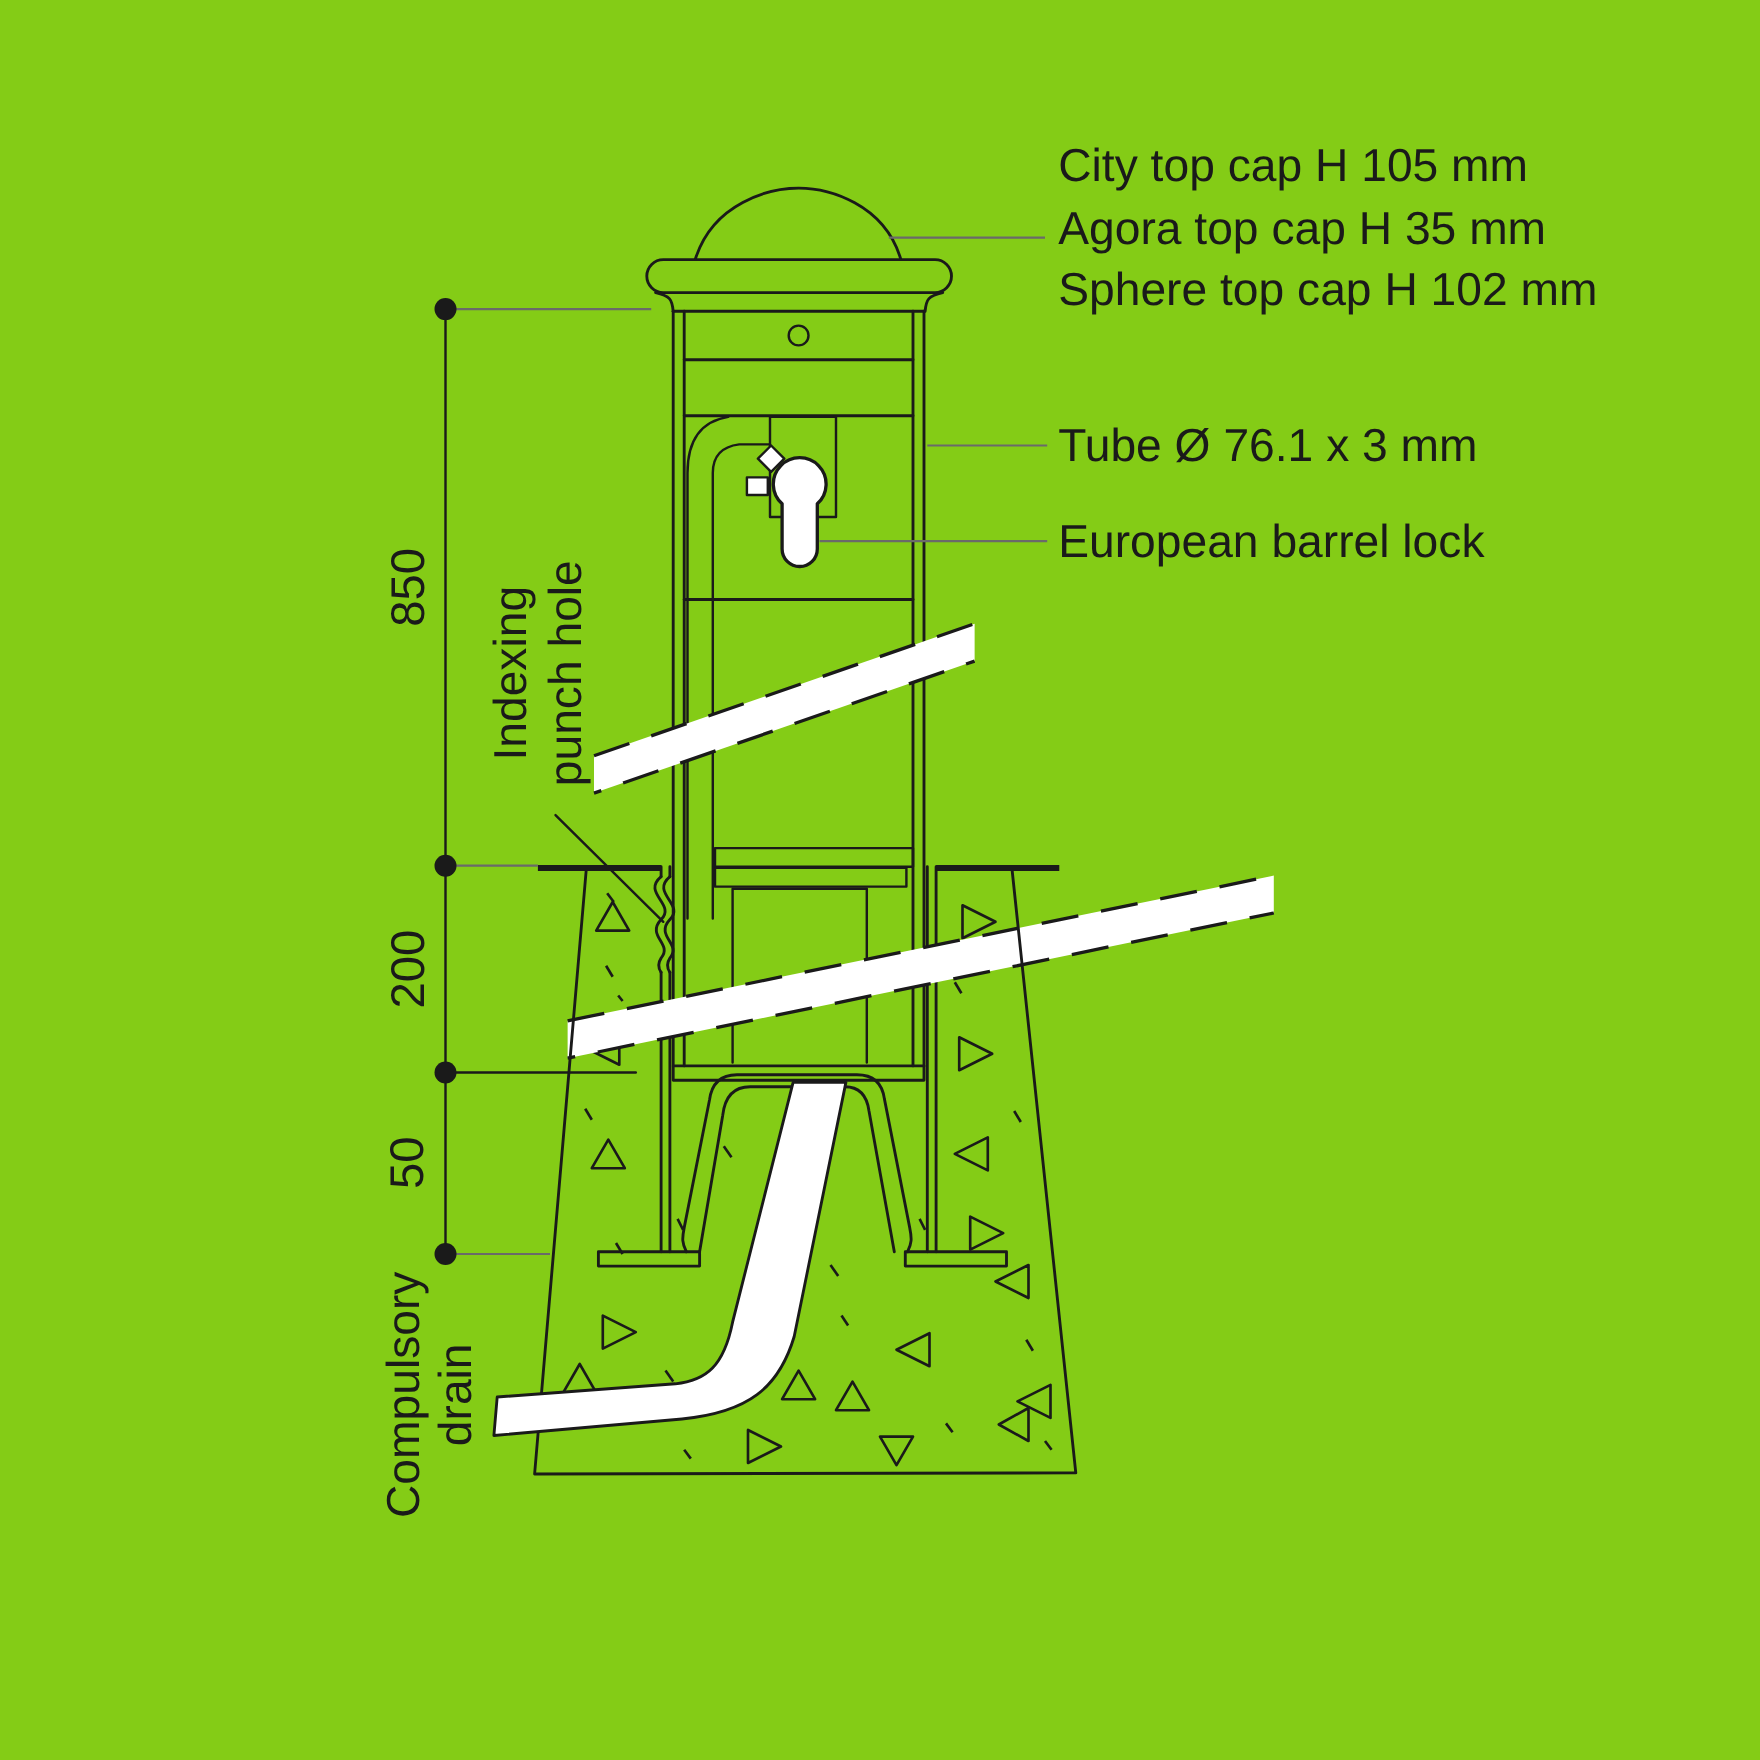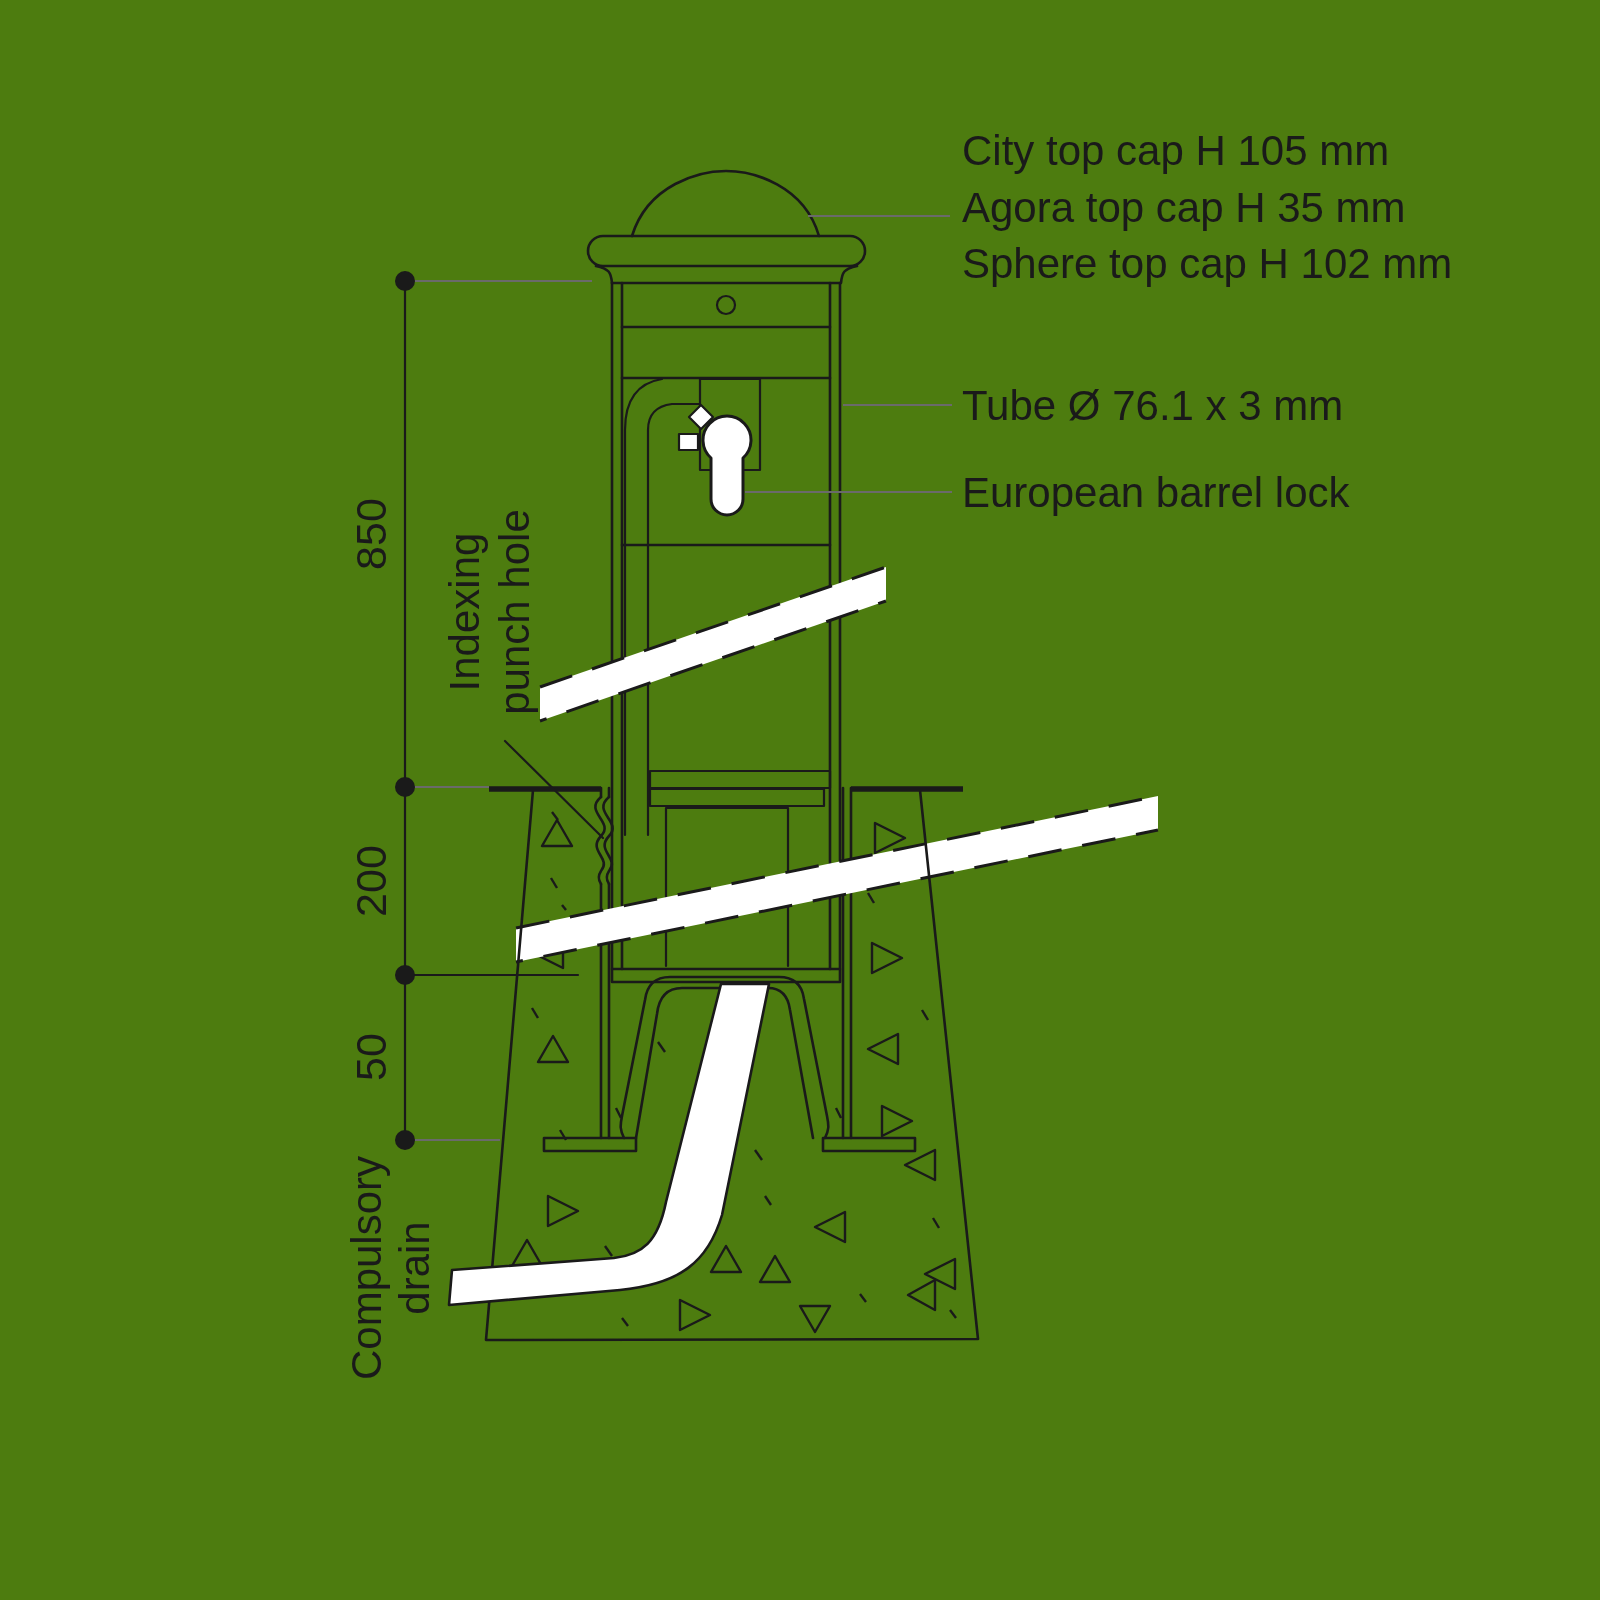--- a/index.html
+++ b/index.html
@@ -1,16 +1,16 @@
 <!DOCTYPE html>
 <html><head>
 <meta charset="utf-8">
 <style>
   html,body{margin:0;padding:0;background:#fff;}
-  .stage{width:1600px;height:1600px;position:relative;background:#4d7c0f;
+  .stage{width:1600px;height:1600px;position:relative;background:#84cc16;
          font-family:"Liberation Sans","DejaVu Sans",sans-serif;}
   svg{display:block;}
   
   .ln{fill:none;stroke:#1a1a1a;stroke-width:2.6;stroke-linecap:round;stroke-linejoin:round;}
   .ln2{fill:none;stroke:#1a1a1a;stroke-width:2.2;stroke-linecap:round;stroke-linejoin:round;}
   .thick{fill:none;stroke:#1a1a1a;stroke-width:5.5;stroke-linecap:butt;}
   .gray{fill:none;stroke:#6a6a6a;stroke-width:2;stroke-linecap:butt;}
   .wfill{fill:#ffffff;}
   .dash{fill:none;stroke:#1a1a1a;stroke-width:3;stroke-dasharray:34 21;stroke-linecap:butt;}
   .spk{fill:none;stroke:#1a1a1a;stroke-width:2.4;stroke-linejoin:round;}

